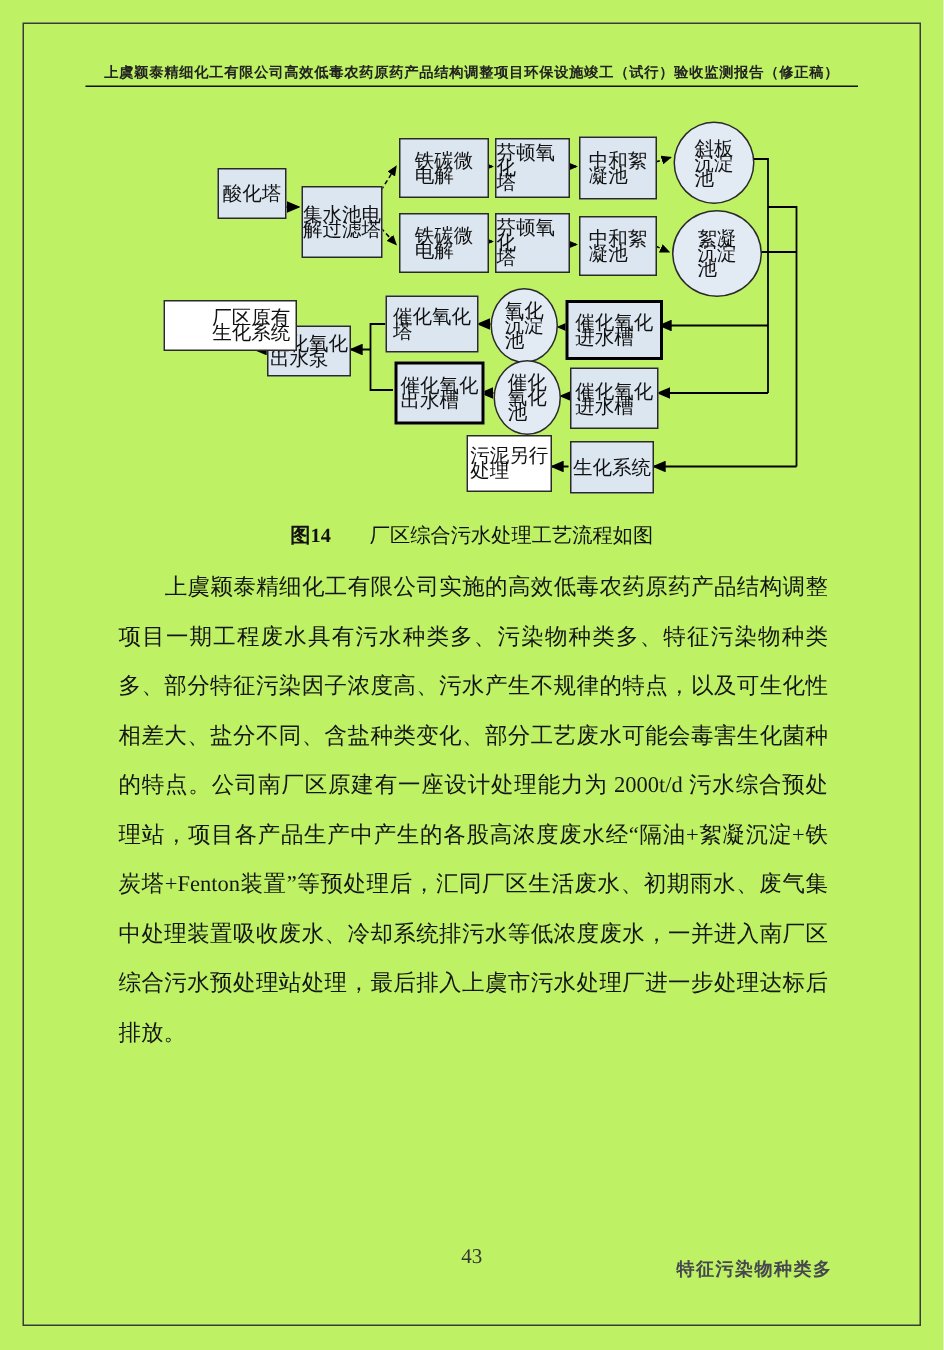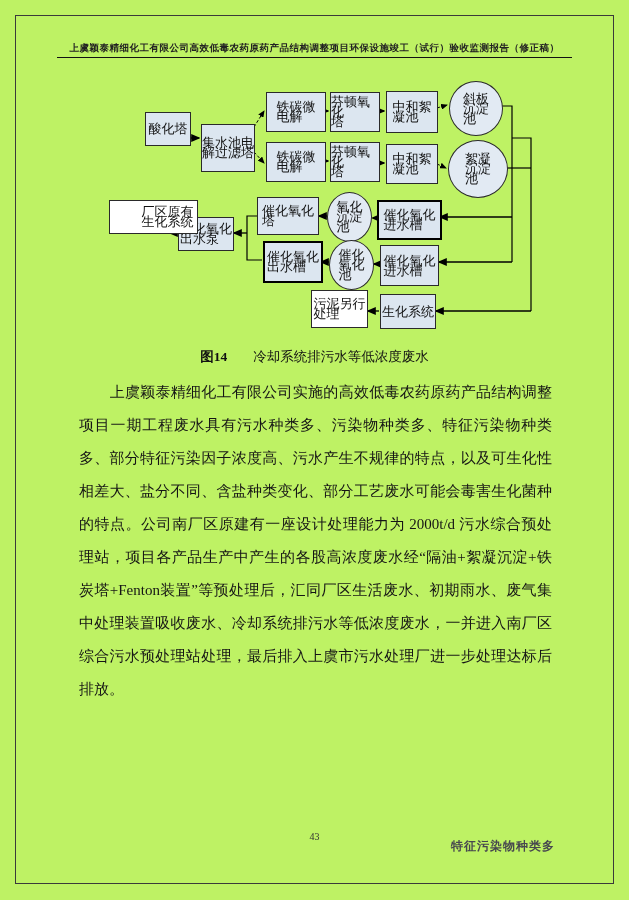--- a/index.html
+++ b/index.html
@@ -24,21 +24,21 @@
 
   .fig-caption{position:absolute;left:0;right:0;top:348px;text-align:center;
         font-size:13.5px;color:#111;}
   .fig-caption .cap-label{font-weight:bold;margin-right:26px;}
 
   .body-text{position:absolute;left:79px;width:473px;top:376px;
         font-size:15px;line-height:33px;text-align:justify;color:#151515;}
   .body-text p{margin:0;text-indent:2.05em;}
 
   .page-number{position:absolute;left:0;right:0;top:831px;text-align:center;
-        font-size:10px;color:#333;}
+        font-size:14px;color:#333;}
   .footer-org{position:absolute;right:74px;top:838px;font-size:12px;font-weight:bold;
         color:#47474f;letter-spacing:1px;}
 </style>
 </head>
 <body>
 
 <div class="page">
   <div class="scan-frame"></div>
 
   <div class="doc-header">上虞颖泰精细化工有限公司高效低毒农药原药产品结构调整项目环保设施竣工（试行）验收监测报告（修正稿）</div>
@@ -122,21 +122,21 @@
 出水泵</div>
     <div class="fc-node plain" style="left:109px;top:200px;width:59px;height:32px;padding-left:28px;">厂区原有
 生化系统</div>
 
     <div class="fc-node plain" style="left:311px;top:290px;width:55px;height:36px;">污泥另行
 处理</div>
     <div class="fc-node" style="left:380px;top:294px;width:54px;height:33px;">生化系统</div>
   </div>
 
   <div class="fig-caption">
-    <span class="cap-label">图14</span><span>冷却系统排污水等低浓度废水</span>
+    <span class="cap-label">图14</span><span>厂区综合污水处理工艺流程如图</span>
   </div>
 
   <div class="body-text">
     <p>上虞颖泰精细化工有限公司实施的高效低毒农药原药产品结构调整项目一期工程废水具有污水种类多、污染物种类多、特征污染物种类多、部分特征污染因子浓度高、污水产生不规律的特点，以及可生化性相差大、盐分不同、含盐种类变化、部分工艺废水可能会毒害生化菌种的特点。公司南厂区原建有一座设计处理能力为 2000t/d 污水综合预处理站，项目各产品生产中产生的各股高浓度废水经“隔油+絮凝沉淀+铁炭塔+Fenton装置”等预处理后，汇同厂区生活废水、初期雨水、废气集中处理装置吸收废水、冷却系统排污水等低浓度废水，一并进入南厂区综合污水预处理站处理，最后排入上虞市污水处理厂进一步处理达标后排放。</p>
   </div>
 
   <div class="page-number">43</div>
   <div class="footer-org">特征污染物种类多</div>
 </div>
 

